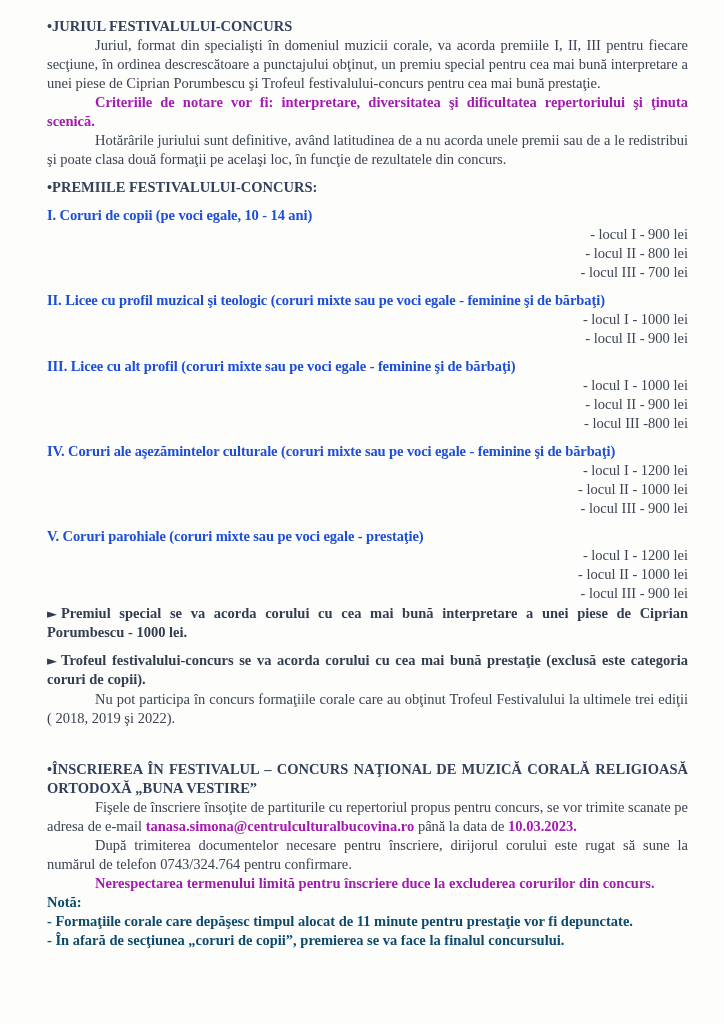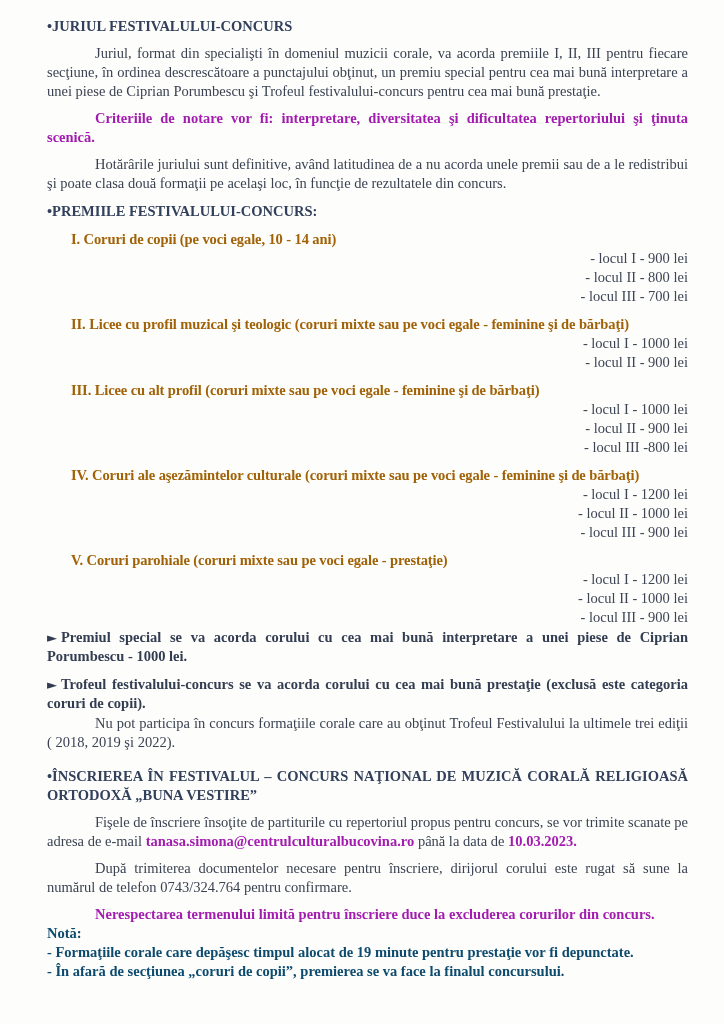--- a/index.html
+++ b/index.html
@@ -21,30 +21,29 @@
     color: #3a4252;
     overflow: hidden;
   }
   p { margin: 0; }
   .h {
     font-weight: bold;
     color: #32405c;
   }
   .bold { font-weight: bold; color: #a21caf; }
   .just { text-align: justify; }
-  .indent { text-indent: 48px; margin-top: 8px; }
+  .indent { text-indent: 48px; }
   .gap { margin-top: 9px; }
   .gap-md { margin-top: 1px; }
-  .gap-lg { margin-top: 15px; }
+  .gap-lg { margin-top: 32px; }
   .cat-title {
     font-weight: bold;
-    color: #a16207;
+    color: #1d4ed8;
     white-space: nowrap;
     letter-spacing: -0.1px;
-    margin-left: 24px;
   }
   .prize-item {
     margin-left: 40px;
     color: #3c4454;
     text-align: right;
   }
   .arrow-par {
     font-weight: bold;
     color: #333d51;
     text-align: justify;
@@ -111,16 +110,16 @@
 
   <p class="h just gap-lg">•ÎNSCRIEREA ÎN FESTIVALUL – CONCURS NAŢIONAL DE MUZICĂ CORALĂ RELIGIOASĂ ORTODOXĂ „BUNA VESTIRE”</p>
 
   <p class="just indent"><span>Fişele de înscriere însoţite de partiturile cu repertoriul propus pentru concurs, se vor trimite scanate pe adresa de e-mail </span><span class="bold">tanasa.simona@centrulculturalbucovina.ro</span><span> până la data de </span><span class="bold">10.03.2023.</span></p>
 
   <p class="just indent">După trimiterea documentelor necesare pentru înscriere, dirijorul  corului este rugat să sune la numărul de telefon 0743/324.764 pentru confirmare.</p>
 
   <p class="bold indent">Nerespectarea termenului limită pentru înscriere duce la excluderea corurilor din concurs.</p>
 
   <p class="note-line">Notă:</p>
-  <p class="note-line">- Formaţiile corale care depăşesc timpul alocat de 19 minute pentru prestaţie vor fi depunctate.</p>
+  <p class="note-line">- Formaţiile corale care depăşesc timpul alocat de 11 minute pentru prestaţie vor fi depunctate.</p>
   <p class="note-line">- În afară de secţiunea „coruri de copii”, premierea se va face la finalul concursului.</p>
 
 </div>
 
 </body></html>

